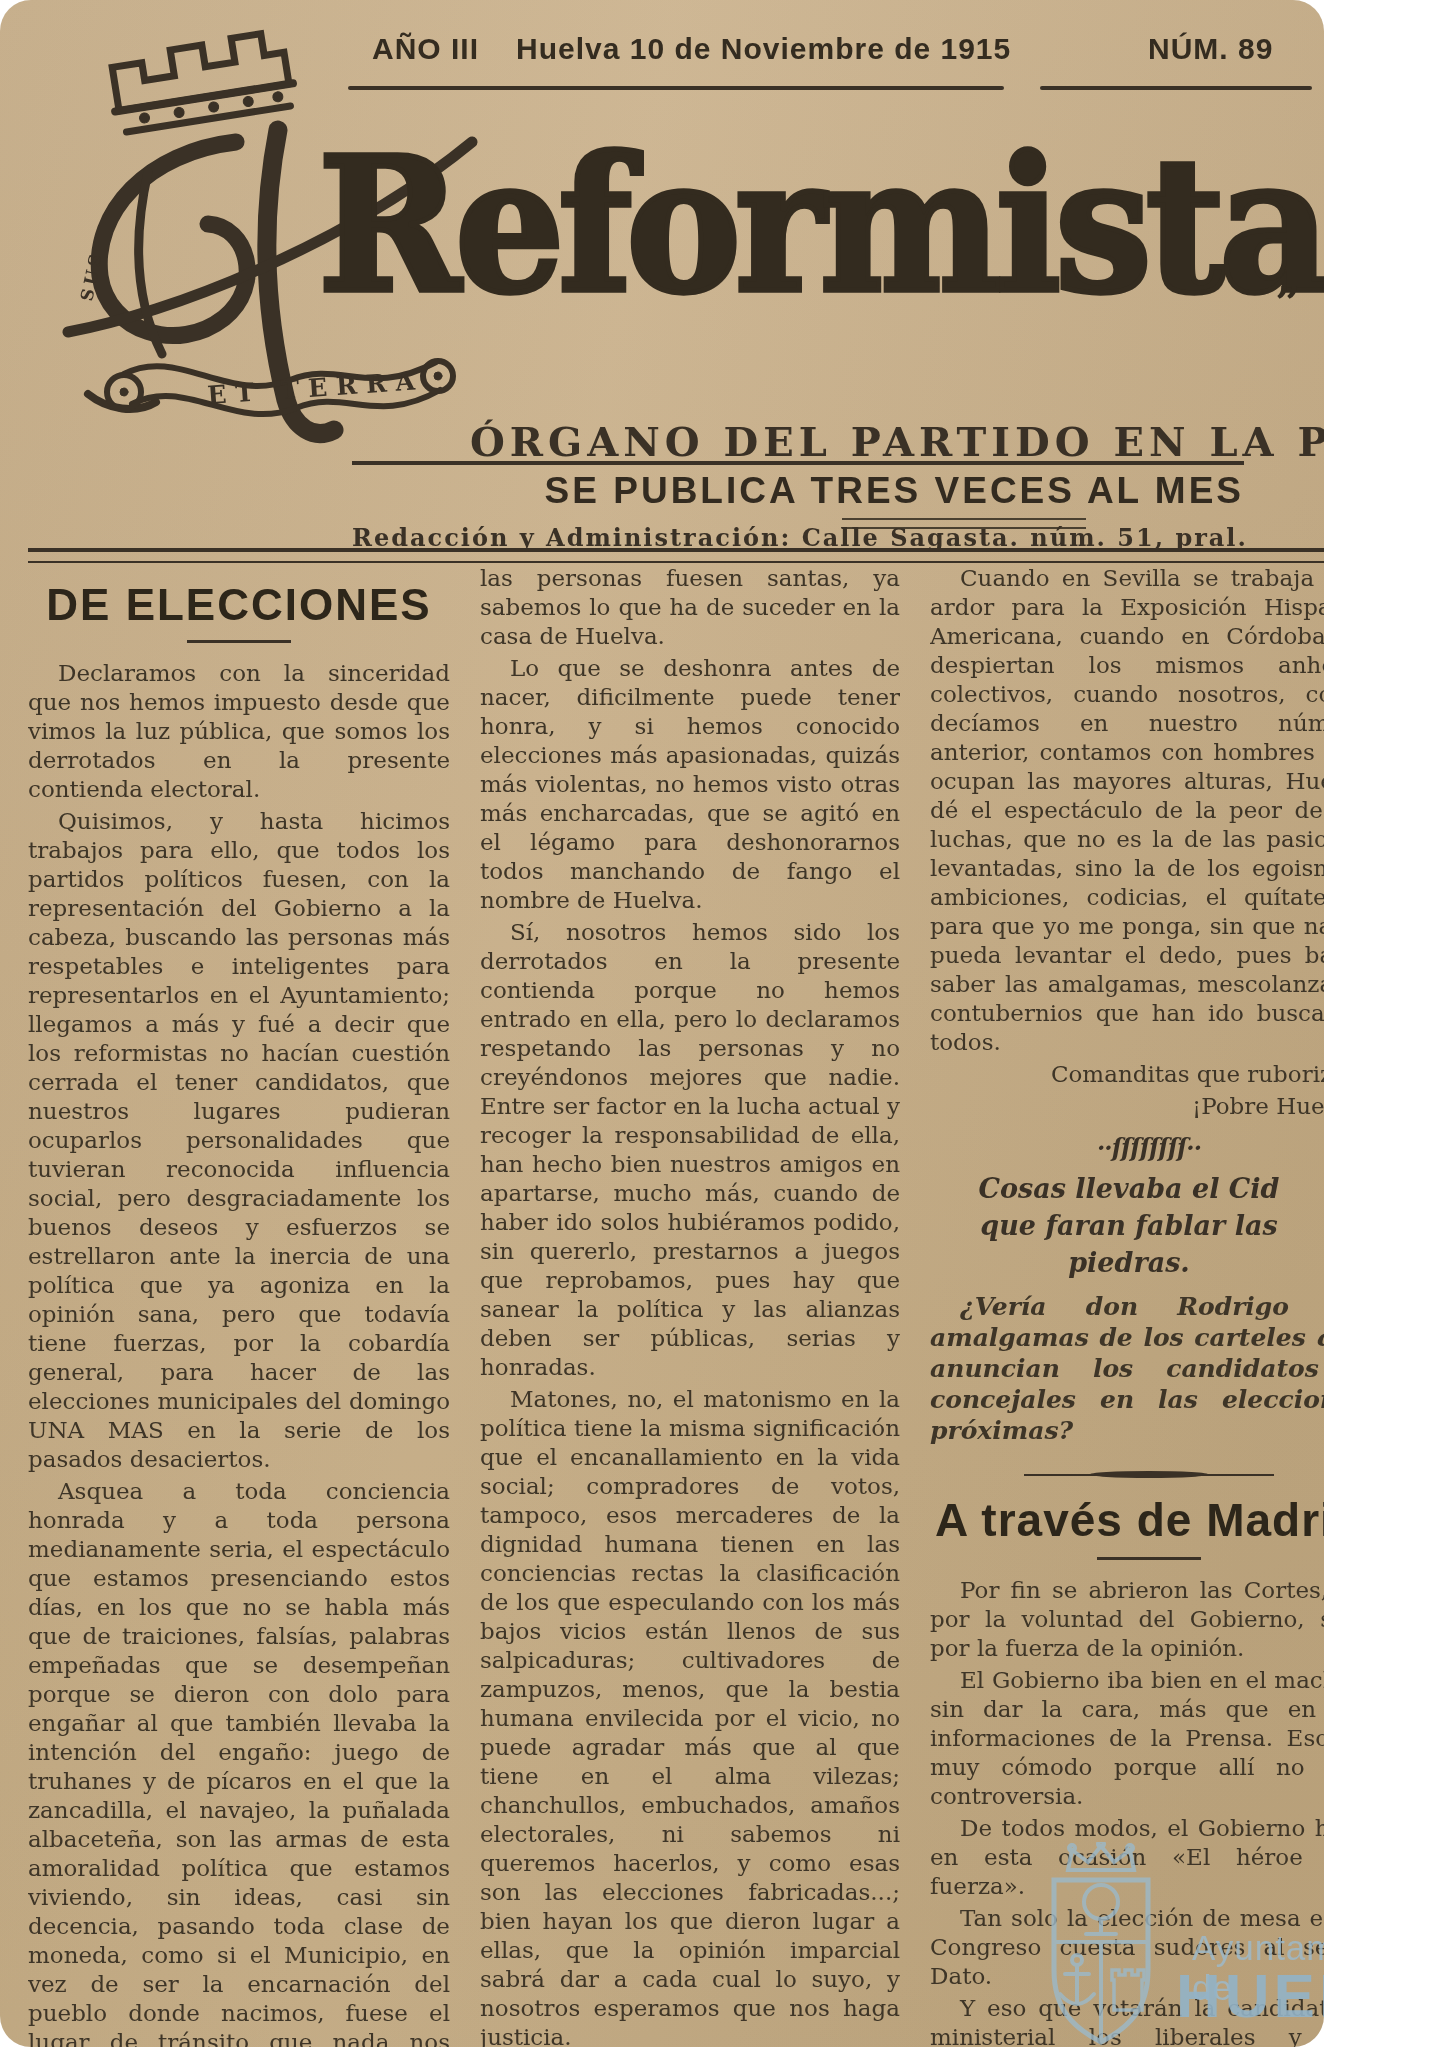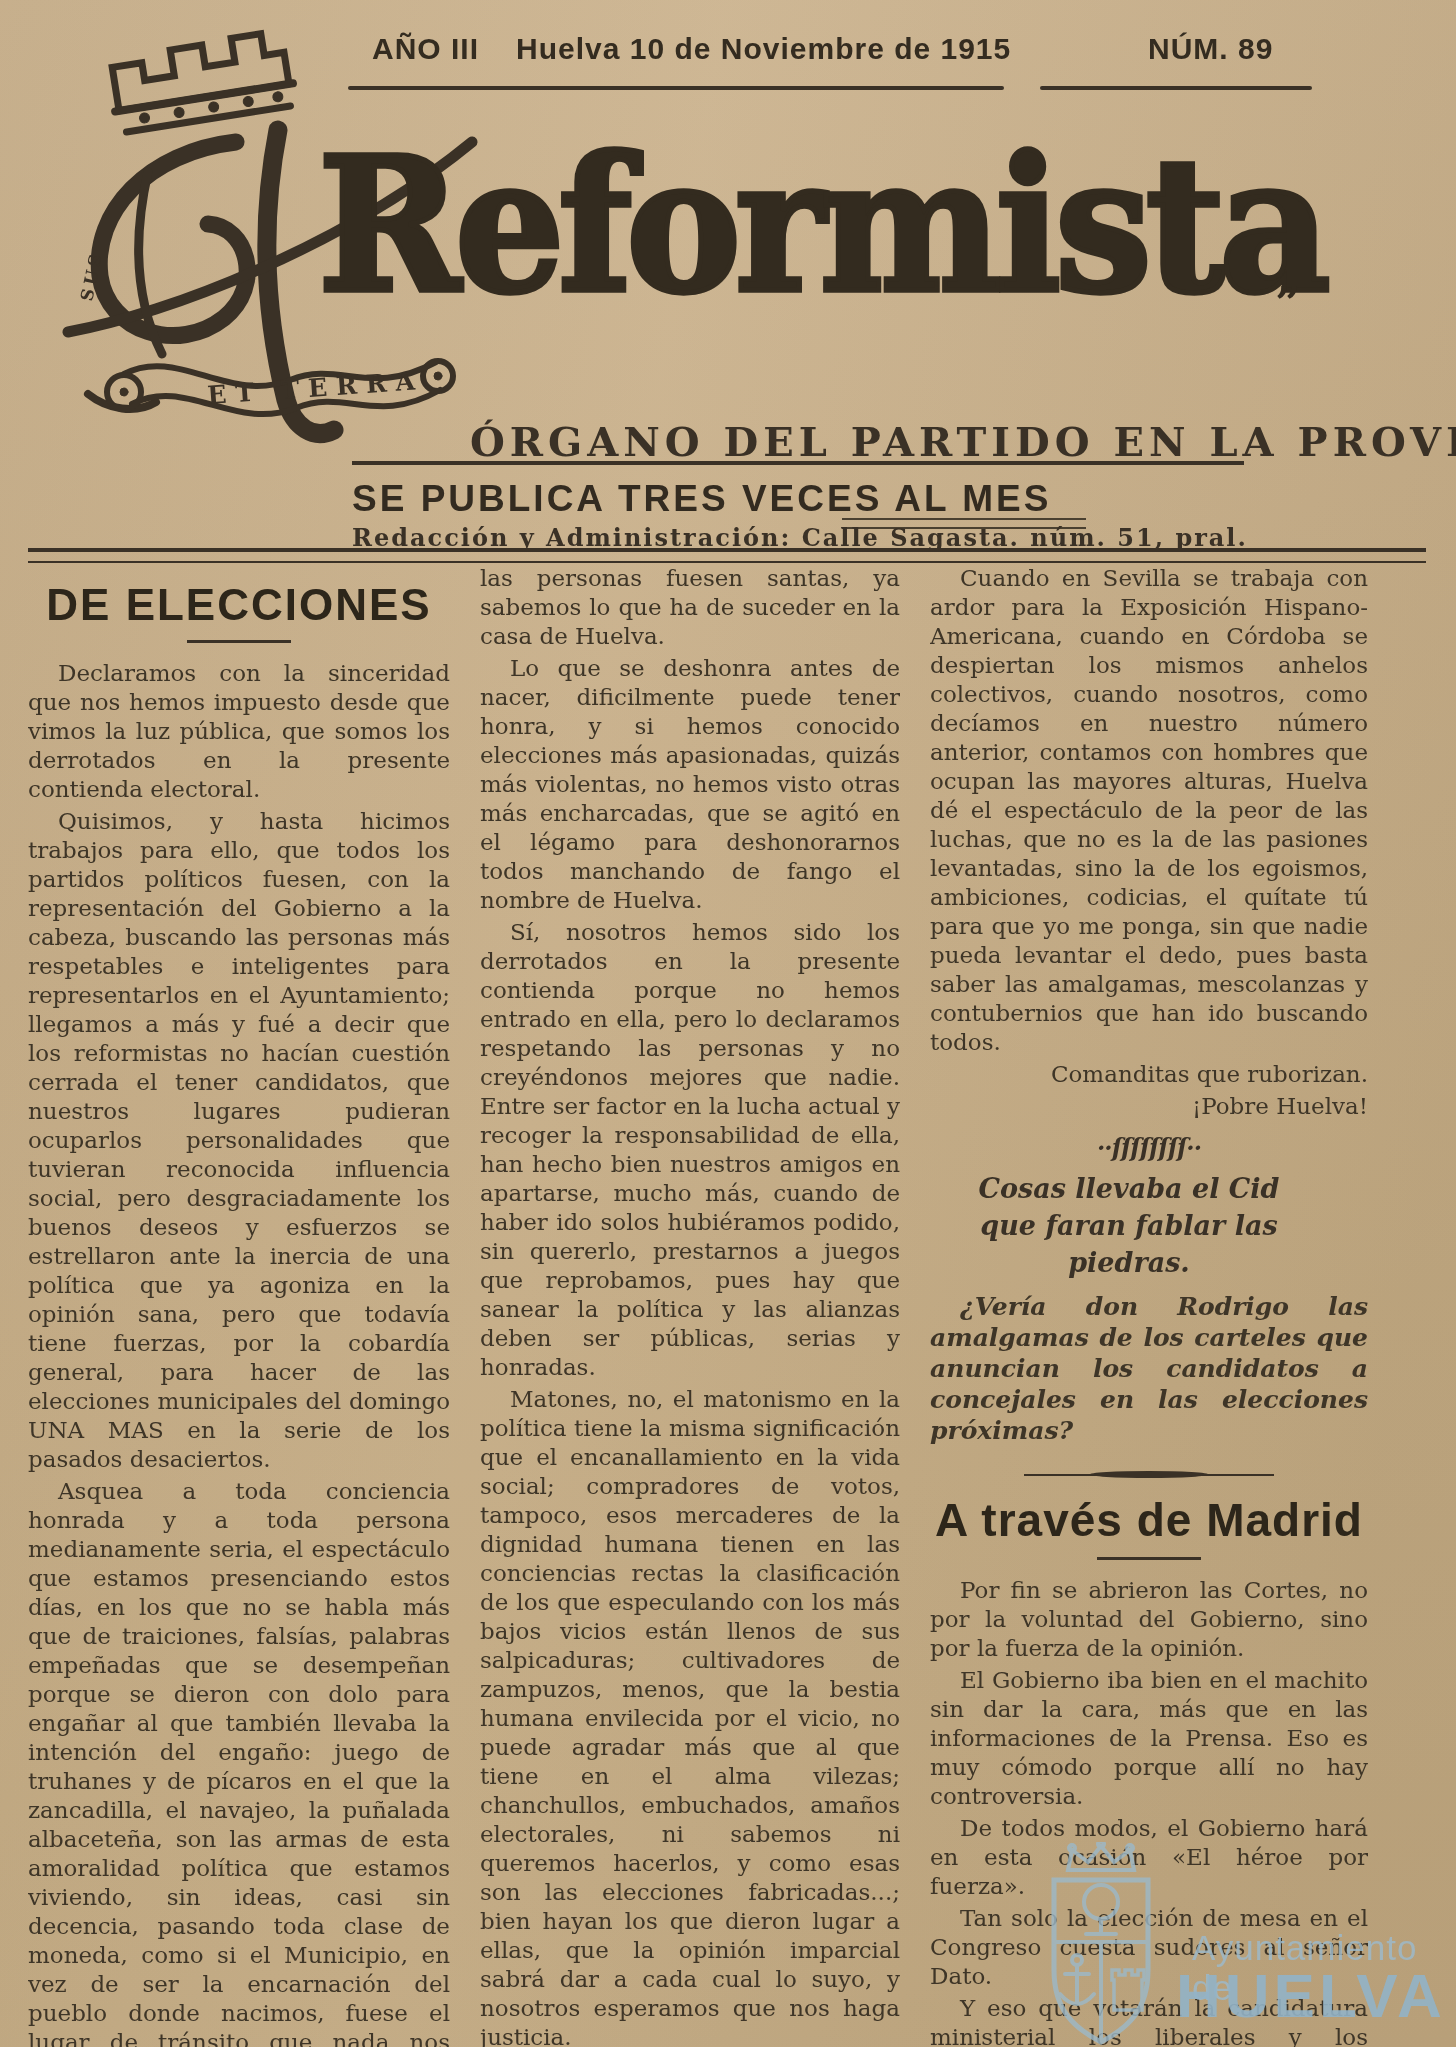--- a/index.html
+++ b/index.html
@@ -1,24 +1,25 @@
 <!DOCTYPE html>
 <html><head>
 <meta charset="utf-8">
 <style>
   html,body{margin:0;padding:0;}
   .page{
     position:relative;
-    width:1456px;height:2047px;
+    width:1324px;height:2047px;
     background:
       linear-gradient(100deg, rgba(0,0,0,0.03), rgba(255,255,255,0.05) 40%, rgba(0,0,0,0.04) 90%),
       linear-gradient(160deg,#cdb591 0%, #c7ae88 38%, #c2a981 70%, #bfa67e 100%);
     overflow:hidden;
     font-family:"DejaVu Serif", serif;
     color:#3b3226;
+    border-radius:31px;
   }
   .abs{position:absolute;}
   
   .hdr{
     position:absolute;top:32px;
     font-family:"Liberation Sans", sans-serif;
     font-weight:bold;font-size:30px;color:#342c20;letter-spacing:1px;
     white-space:nowrap;
   }
   .hdr-rule{position:absolute;top:86px;height:4px;background:#3a3126;border-radius:2px;}
@@ -34,23 +35,23 @@
   }
   .mast-quote{position:absolute;left:1276px;top:252px;font-size:44px;font-weight:bold;color:#332b1f;}
   .organ-line{
     position:absolute;left:470px;top:418px;width:770px;
     text-align:center;font-family:"DejaVu Serif", serif;
     font-size:40px;letter-spacing:5px;color:#3a3126;font-weight:600;
     white-space:nowrap;
   }
   .rule-1{position:absolute;left:352px;top:461px;width:892px;height:4px;background:#3a3126;}
   .freq-line{
-    position:absolute;left:352px;top:470px;width:892px;text-align:left;
+    position:absolute;left:352px;top:470px;width:892px;text-align:right;
     font-family:"Liberation Sans", sans-serif;font-weight:bold;
-    font-size:37px;letter-spacing:3px;color:#332b20;white-space:nowrap;margin-top:8px;
+    font-size:37px;letter-spacing:3px;color:#332b20;white-space:nowrap;
   }
   .freq-underline{
     position:absolute;left:842px;top:518px;width:244px;height:7px;
     border-top:2px solid #4a4030;border-bottom:2px solid #4a4030;
   }
   .address-line{
     position:absolute;left:352px;top:523px;width:892px;text-align:center;
     font-family:"DejaVu Serif", serif;font-weight:bold;
     font-size:24px;letter-spacing:2px;color:#3a3126;white-space:nowrap;
   }

